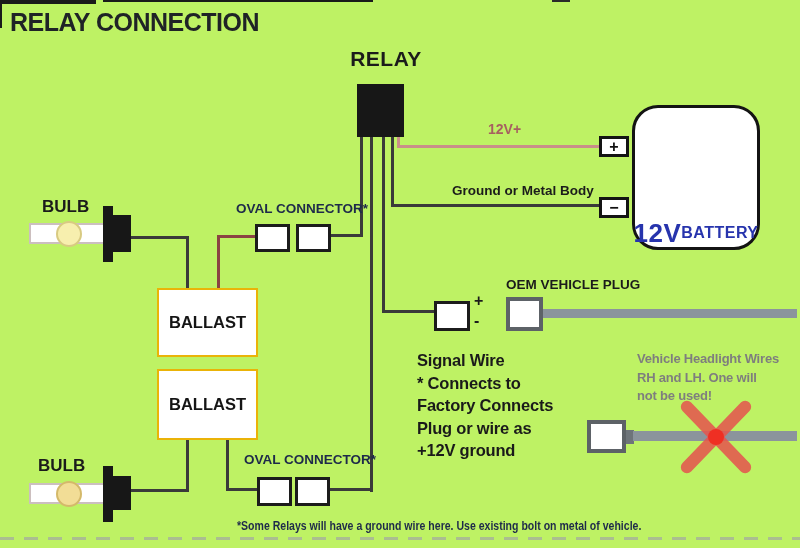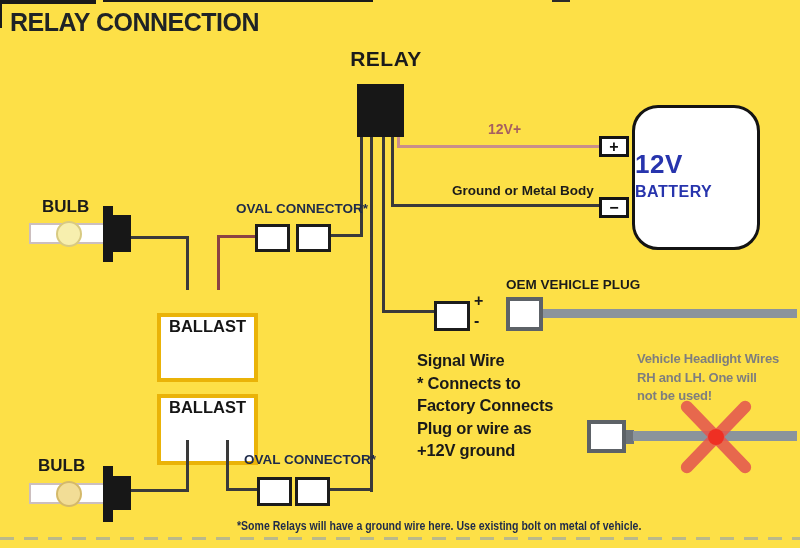--- a/index.html
+++ b/index.html
@@ -1,41 +1,41 @@
 <!DOCTYPE html>
 <html><head>
 <meta charset="utf-8">
 <style>
   html,body{margin:0;padding:0;background:#ffffff;}
   .stage{
-    position:relative;width:800px;height:548px;background:#fde047;overflow:hidden;
+    position:relative;width:800px;height:548px;background:#bef264;overflow:hidden;
     font-family:"Liberation Sans","DejaVu Sans",sans-serif;
   }
   .abs{position:absolute;}
   .lbl{position:absolute;font-weight:bold;color:#1b1b1b;white-space:nowrap;}
   .wire{position:absolute;background:#3a3a3a;}
   .wire-red{position:absolute;background:#c98e8a;}
   .wire-darkred{position:absolute;background:#8b4343;}
   .box{position:absolute;background:#ffffff;border:3px solid #1c1c1c;box-sizing:border-box;}
   .graybox{position:absolute;background:#ffffff;border:4px solid #5d6267;box-sizing:border-box;}
   .blackfill{position:absolute;background:#171717;}
   .navy{color:#1e2a4a;}
   .graytxt{color:#7e7e7e;}
   .terminal{position:absolute;width:30px;height:21px;background:#fff;border:3px solid #141414;
     box-sizing:border-box;display:flex;align-items:center;justify-content:center;
     font-weight:900;font-size:16px;line-height:14px;color:#111;}
   .battery{
     position:absolute;left:632px;top:105px;width:128px;height:145px;background:#fff;
     border:3px solid #141414;border-radius:26px;box-sizing:border-box;
-    display:flex;flex-direction:column;align-items:flex-start;justify-content:center;
+    display:flex;flex-direction:row;align-items:flex-end;justify-content:center;
   }
   .battery .bt{font-weight:800;color:#2734ad;font-size:26px;line-height:28px;letter-spacing:0.5px;}
   .ballast{
-    position:absolute;left:157px;width:101px;background:#fff;border:4px solid #eab308;box-sizing:border-box;
-    display:flex;align-items:flex-start;justify-content:center;font-weight:bold;font-size:16.5px;color:#151515;margin-top:25px;
+    position:absolute;left:157px;width:101px;background:#fff;border:2px solid #eab308;box-sizing:border-box;
+    display:flex;align-items:center;justify-content:center;font-weight:bold;font-size:16.5px;color:#151515;
   }
   .ovalbox{position:absolute;width:35px;height:28px;background:#fff;border:3.5px solid #1c1c1c;box-sizing:border-box;}
   .bulb-tube{position:absolute;left:29px;width:78px;height:21px;background:#fff;border:2px solid #ccbfbf;box-sizing:border-box;}
   .bulb-glow{position:absolute;width:26px;height:26px;border-radius:50%;}
   .xbar{position:absolute;left:0;top:42px;width:96px;height:12px;background:#e4574e;opacity:0.88;border-radius:7px;}
   .note-line{font-weight:800;color:#1a1a1a;font-size:16.5px;line-height:22.5px;letter-spacing:-0.2px;white-space:nowrap;}
   .hl-line{font-weight:bold;font-size:13px;line-height:18.5px;letter-spacing:-0.2px;white-space:nowrap;}
 </style>
 </head>
 <body>

